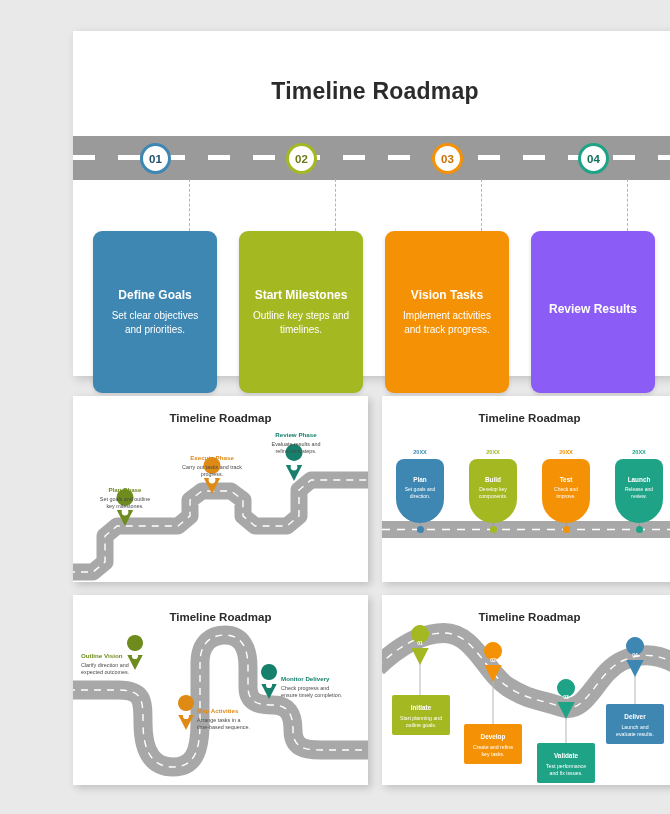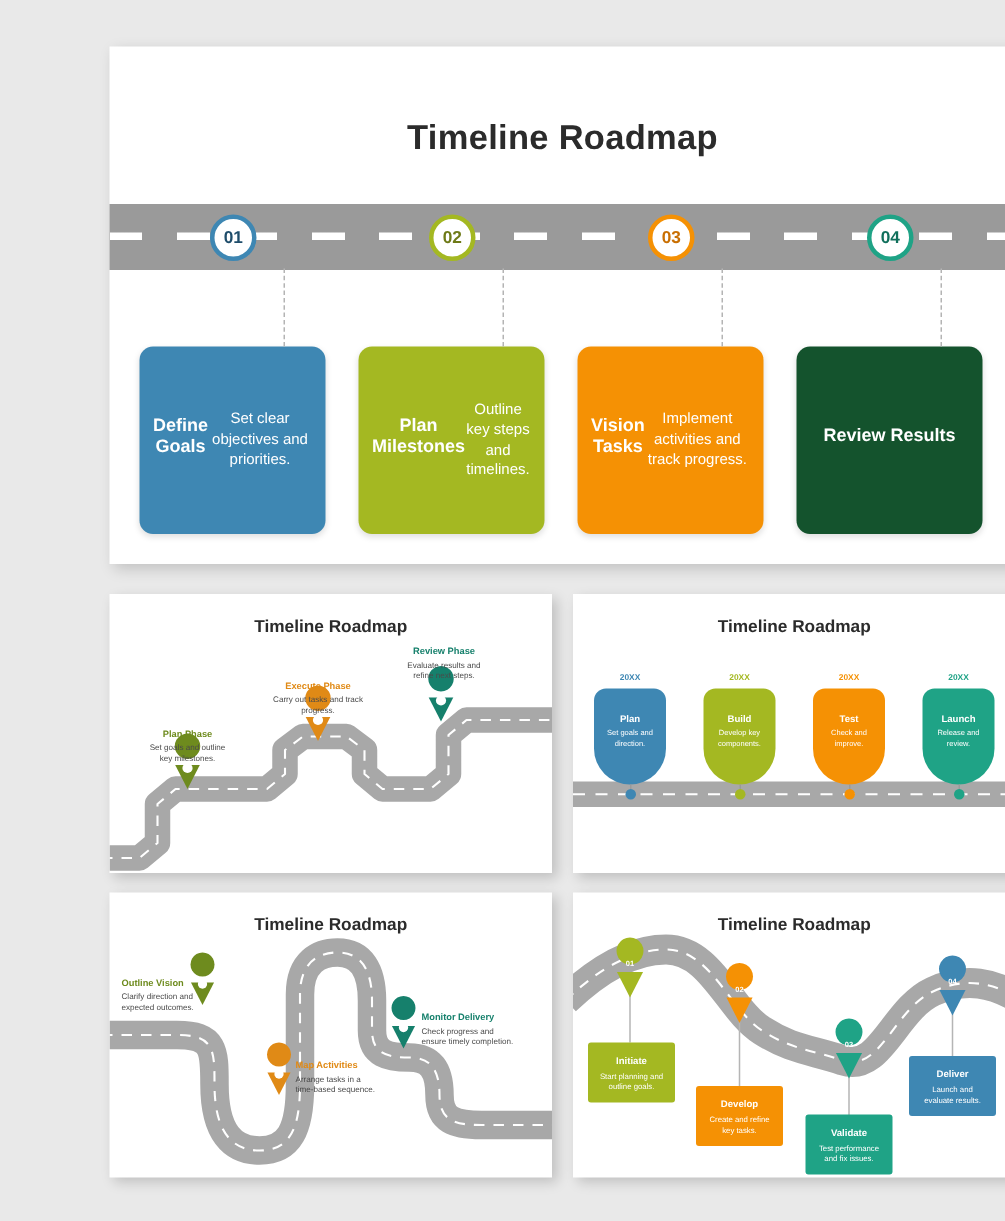--- a/index.html
+++ b/index.html
@@ -41,24 +41,24 @@
     font-size: 11.5px; font-weight: bold; color: #1f4d6b;
     z-index: 4;
   }
   .connector {
     position: absolute; top: 148px; width: 0; height: 52px;
     border-left: 1px dashed #b4b4b4;
     z-index: 1;
   }
   .card {
     position: absolute; top: 200px;
-    width: 124px; height: 125px;
+    width: 124px; height: 162px;
     border-radius: 9px;
     color: #ffffff;
-    display: flex; flex-direction: row; align-items: center;
+    display: flex; flex-direction: column; align-items: center;
     justify-content: center;
     padding: 6px 9px;
     box-shadow: 0 2px 4px rgba(0,0,0,0.13);
   }
   .card-title { font-size: 12px; font-weight: bold; margin-bottom: 7px; text-align:center; }
   .card-desc  { font-size: 10px; line-height: 1.35; text-align: center; }
 
   
   .thumb {
     position: absolute;
@@ -131,28 +131,28 @@
       </div>
     <div class="node" id="n3" style="left: 505px; border-color: rgb(31, 163, 134); color: rgb(17, 112, 92);">
       <span>04</span>
       </div>
 
     <div class="card" id="c0" style="left: 20px; background: rgb(62, 135, 179);">
       <div class="card-title">Define Goals</div>
       <div class="card-desc">Set clear objectives and priorities.</div>
     </div>
     <div class="card" id="c1" style="left: 166px; background: rgb(164, 184, 34);">
-      <div class="card-title">Plan Milestones</div>
+      <div class="card-title">Start Milestones</div>
       <div class="card-desc">Outline key steps and timelines.</div>
     </div>
     <div class="card" id="c2" style="left: 312px; background: rgb(245, 145, 4);">
       <div class="card-title">Vision Tasks</div>
       <div class="card-desc">Implement activities and track progress.</div>
     </div>
-    <div class="card" id="c3" style="left: 458px; background: #14532d;">
+    <div class="card" id="c3" style="left: 458px; background: #8b5cf6;">
       <div class="card-title">Review Results</div>
     </div>
   </div>
 
   <div class="thumb t-tl">
     <div class="thumb-title">Timeline Roadmap</div>
     <svg width="295" height="186">
       <path d="M -5 176 L 20 176 L 32 166 L 32 140 L 44 130 L 105 130
                L 117 120 L 117 104 L 129 95 L 158 95 L 170 104 L 170 120
                L 182 130 L 214 130 L 226 120 L 226 94 L 238 84 L 300 84" fill="none" stroke="#a8a8a8" stroke-width="17" stroke-linejoin="round" stroke-linecap="butt"></path>

